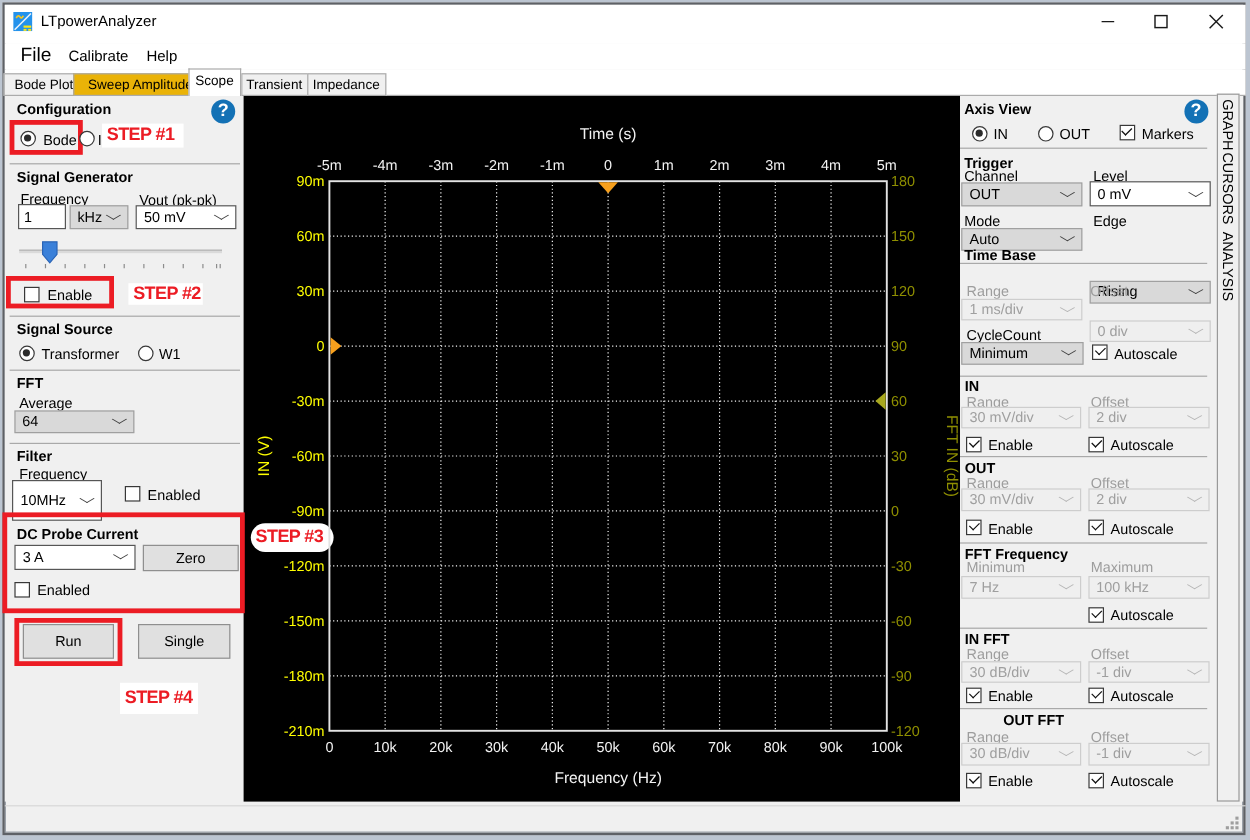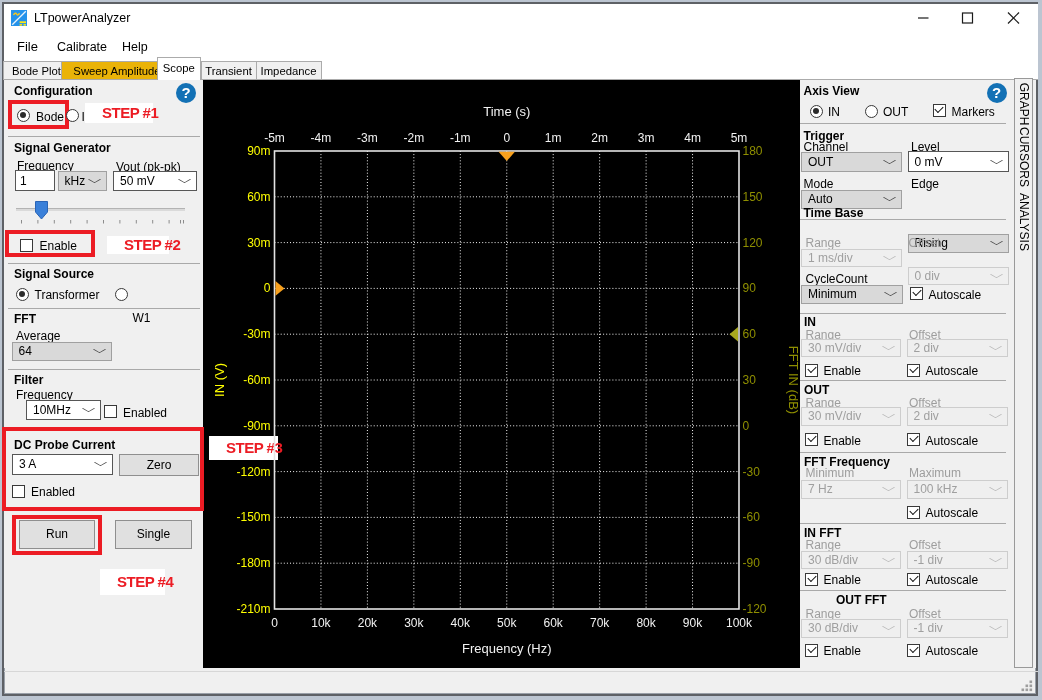--- a/index.html
+++ b/index.html
@@ -7,21 +7,21 @@
 #stage{position:absolute;left:0;top:0;width:1042px;height:700px;}
 #win{position:absolute;left:2px;top:2px;width:1031.5px;height:690px;border:2px solid #5e6166;background:#f0f0f0;box-shadow:inset 1px 1px 0 #9aa0a8,inset -1px -1px 0 #9aa0a8;}
 .abs{position:absolute;}
 .b{font-weight:bold;}
 .t11{font-size:11.3px;line-height:13px;white-space:nowrap;color:#000;}
 .t12{font-size:12px;line-height:14px;white-space:nowrap;color:#000;}
 .t13{font-size:13px;line-height:15px;white-space:nowrap;color:#000;}
 .gray{color:#9d9d9d;}
 .sep{position:absolute;height:1px;background:#a9a9a9;}
 .redbox{position:absolute;border:4px solid #ec1c24;}
-.steplab{position:absolute;background:#fff;color:#ec1c24;font-weight:bold;font-size:15px;text-align:left;padding-left:17px;box-sizing:border-box;white-space:nowrap;letter-spacing:-0.5px;}
+.steplab{position:absolute;background:#fff;color:#ec1c24;font-weight:bold;font-size:15px;text-align:left;padding-left:4px;box-sizing:border-box;white-space:nowrap;letter-spacing:-0.5px;}
 .combo{position:absolute;background:#d9d9d9;border:1px solid #a0a0a0;font-size:12px;color:#000;}
 .combo.white{background:#fff;border:1px solid #565656;}
 .combo.dis{background:#efefef;border:1px solid #cdcdcd;color:#9f9f9f;}
 .combo .cv{position:absolute;left:6px;top:50%;transform:translateY(-50%);white-space:nowrap;}
 .chev{position:absolute;right:7px;top:50%;width:8px;height:8px;border-right:1.4px solid #404040;border-bottom:1.4px solid #404040;transform:translateY(-68%) scale(1,0.58) rotate(45deg);}
 .combo.dis .chev{border-color:#b5b5b5;}
 .cb{position:absolute;width:13px;height:13px;background:#fff;border:1.4px solid #383838;box-sizing:border-box;}
 .cb .ck{position:absolute;left:1.6px;top:1.2px;width:7px;height:4px;border-left:1.8px solid #101010;border-bottom:1.8px solid #101010;transform:rotate(-45deg);}
 .radio{position:absolute;width:13px;height:13px;background:#fff;border:1.4px solid #383838;border-radius:50%;box-sizing:border-box;}
 .radio .dot{position:absolute;left:2.1px;top:2.1px;width:6px;height:6px;border-radius:50%;background:#2b2b2b;}
@@ -44,21 +44,21 @@
 </svg>
 <div class="abs" style="left:34px;top:11px;font-size:12.5px;line-height:15px;white-space:nowrap;">LTpowerAnalyzer</div>
 <svg class="abs" style="left:905px;top:6px;" width="125" height="24">
   <line x1="13" y1="12" x2="23.5" y2="12" stroke="#1a1a1a" stroke-width="1.2"></line>
   <rect x="57.5" y="7" width="10" height="10" fill="none" stroke="#1a1a1a" stroke-width="1.2"></rect>
   <line x1="103" y1="6.5" x2="114" y2="17.5" stroke="#1a1a1a" stroke-width="1.2"></line>
   <line x1="114" y1="6.5" x2="103" y2="17.5" stroke="#1a1a1a" stroke-width="1.2"></line>
 </svg>
 
 <div class="abs" style="left:4px;top:36px;width:1034px;height:22px;background:#fff;"></div>
-<div class="abs" style="left:17px;top:40px;font-size:13px;line-height:14px;text-align:right;">File</div>
+<div class="abs" style="left:17px;top:40px;font-size:16px;line-height:14px;text-align:right;">File</div>
 <div class="abs" style="left:57px;top:40px;font-size:12.5px;line-height:14px;">Calibrate</div>
 <div class="abs" style="left:122px;top:40px;font-size:12.5px;line-height:14px;">Help</div>
 
 <div class="abs" style="left:4px;top:58px;width:1034px;height:22px;background:#fff;"></div>
 <div class="abs" style="left:4px;top:79px;width:1034px;height:1px;background:#ababab;"></div>
 <div class="abs t11" style="left:3px;top:60.5px;width:59px;height:19.5px;background:#f0f0f0;border:1px solid #ababab;box-sizing:border-box;text-align:right;line-height:18px;">Bode Plot</div>
 <div class="abs t11" style="left:61px;top:60.5px;width:112px;height:19.5px;background:#eab308;border:1px solid #ababab;box-sizing:border-box;text-align:center;line-height:18px;">Sweep Amplitude</div>
 <div class="abs t11" style="left:200.5px;top:60.5px;width:56px;height:19.5px;background:#f0f0f0;border:1px solid #ababab;box-sizing:border-box;text-align:center;line-height:18px;">Transient</div>
 <div class="abs t11" style="left:255.5px;top:60.5px;width:66px;height:19.5px;background:#f0f0f0;border:1px solid #ababab;box-sizing:border-box;text-align:center;line-height:18px;">Impedance</div>
 <div class="abs t11" style="left:156.5px;top:57px;width:44.5px;height:23px;background:#fff;border:1px solid #ababab;border-bottom:none;box-sizing:border-box;text-align:center;line-height:21px;">Scope</div>
@@ -124,51 +124,51 @@
 <div class="cb" style="left:20px;top:238.5px;"></div>
 <div class="abs t12" style="left:39.5px;top:239px;">Enable</div>
 <div class="steplab" style="left:107px;top:236px;width:61.5px;height:17.5px;line-height:17.5px;">STEP #2</div>
 <div class="sep" style="left:8px;top:262.5px;width:192px;"></div>
 <div class="abs t12 b" style="left:14px;top:266.5px;">Signal Source</div>
 <div class="radio" style="left:16.3px;top:287.5px;">
       <div class="dot"></div>
     </div>
 <div class="abs t12" style="left:34.5px;top:288px;">Transformer</div>
 <div class="radio" style="left:115px;top:287.5px;"></div>
-<div class="abs t12" style="left:132.5px;top:288px;margin-top:23px;">W1</div>
+<div class="abs t12" style="left:132.5px;top:288px;">W1</div>
 <div class="sep" style="left:8px;top:308px;width:192px;"></div>
 <div class="abs t12 b" style="left:14px;top:312px;">FFT</div>
 <div class="abs t12" style="left:16px;top:329px;">Average</div>
 <div class="combo" style="left:11.5px;top:341.5px;width:100px;height:19.5px;box-sizing:border-box;">
       <span class="cv">64</span>
       <span class="chev"></span>
     </div>
 <div class="sep" style="left:8px;top:368.5px;width:192px;"></div>
 <div class="abs t12 b" style="left:14px;top:372.5px;">Filter</div>
 <div class="abs t12" style="left:16px;top:387.5px;">Frequency</div>
-<div class="combo white" style="left:10px;top:400px;width:75px;height:20px;box-sizing:border-box;margin-left:16px;">
+<div class="combo white" style="left:10px;top:400px;width:75px;height:34px;box-sizing:border-box;">
       <span class="cv">10MHz</span>
       <span class="chev"></span>
     </div>
 <div class="cb" style="left:104px;top:405px;"></div>
 <div class="abs t12" style="left:123px;top:405.5px;">Enabled</div>
 <div class="redbox" style="left:2px;top:427px;width:202px;height:84px;box-sizing:border-box;"></div>
 <div class="abs t12 b" style="left:14px;top:438px;">DC Probe Current</div>
 <div class="combo white" style="left:12px;top:453.5px;width:101px;height:21.5px;box-sizing:border-box;">
       <span class="cv">3 A</span>
       <span class="chev"></span>
     </div>
 <div class="btn" style="left:119px;top:453.5px;width:80px;height:22px;box-sizing:border-box;">Zero</div>
 <div class="cb" style="left:11.5px;top:484.5px;"></div>
 <div class="abs t12" style="left:31px;top:485px;">Enabled</div>
 <div class="redbox" style="left:12px;top:514.5px;width:89.5px;height:40px;box-sizing:border-box;"></div>
 <div class="btn" style="left:19px;top:519.5px;width:76px;height:29px;box-sizing:border-box;">Run</div>
 <div class="btn" style="left:115px;top:519.5px;width:77px;height:29px;box-sizing:border-box;">Single</div>
 <div class="steplab" style="left:100px;top:569px;width:64.5px;height:26px;line-height:26px;">STEP #4</div>
-<div class="steplab" style="left:209px;top:435.5px;width:69px;height:24px;line-height:24px;">STEP #3</div>
+<div class="steplab" style="left:209px;top:435.5px;width:69px;height:24px;line-height:24px;border-radius:12px;">STEP #3</div>
 
 <svg class="abs" style="left:202.5px;top:80px;" width="598" height="588" font-family="Liberation Sans, sans-serif">
 <g stroke="#ffffff" stroke-width="1" stroke-dasharray="1 2.1" opacity="0.97">
 <line x1="117.95" y1="71.0" x2="117.95" y2="529.0"></line>
 <line x1="164.40" y1="71.0" x2="164.40" y2="529.0"></line>
 <line x1="210.85" y1="71.0" x2="210.85" y2="529.0"></line>
 <line x1="257.30" y1="71.0" x2="257.30" y2="529.0"></line>
 <line x1="303.75" y1="71.0" x2="303.75" y2="529.0"></line>
 <line x1="350.20" y1="71.0" x2="350.20" y2="529.0"></line>
 <line x1="396.65" y1="71.0" x2="396.65" y2="529.0"></line>

